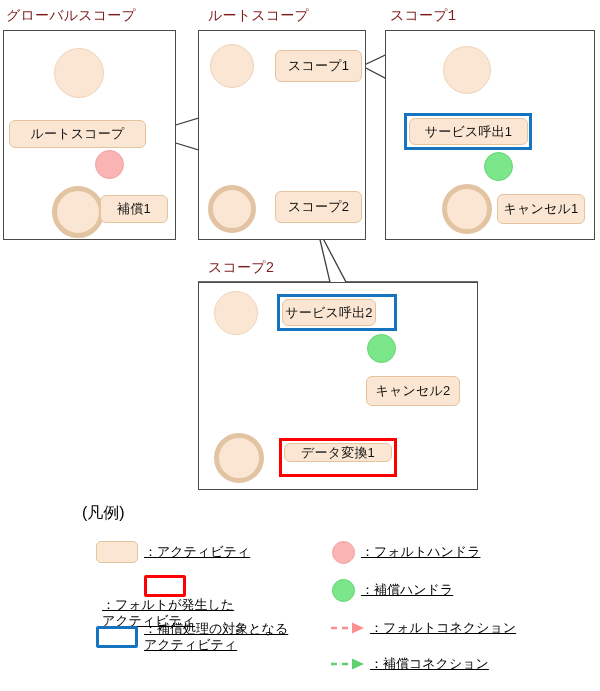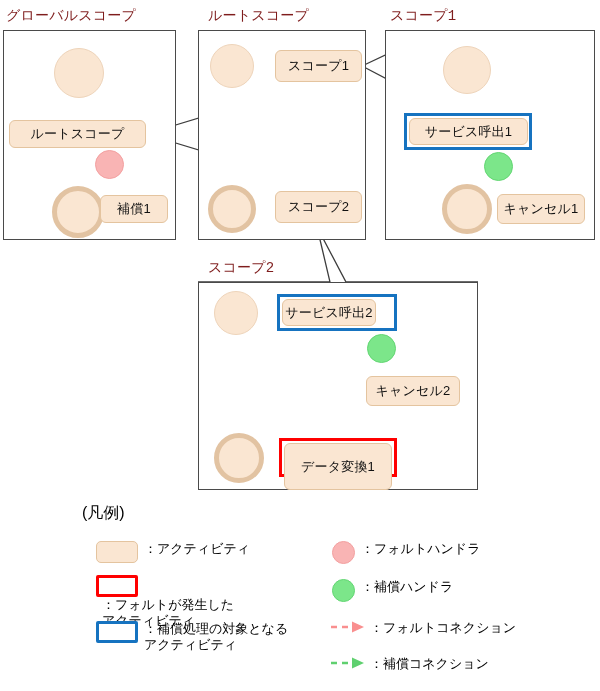--- a/index.html
+++ b/index.html
@@ -84,21 +84,21 @@
     width: 600px; height: 691px;
     pointer-events: none;
   }
 
   
   #legend { position: absolute; left: 0; top: 495px; width: 600px; height: 196px; }
   .legend-caption {
     position: absolute; left: 82px; top: 8px;
     font-size: 16px; color: #000000;
   }
-  .lg-row { position: absolute; display: flex; align-items: flex-start; }
+  .lg-row { position: absolute; display: flex; align-items: center; text-decoration: underline; }
   .lg-swatch-fill {
     width: 42px; height: 22px;
     background: #fae6d2; border: 1px solid #e4c49f; border-radius: 5px;
     flex: 0 0 auto;
   }
   .lg-swatch-red {
     width: 42px; height: 22px;
     background: #fff; border: 3px solid #ff0000; border-radius: 2px;
     flex: 0 0 auto;
   }
@@ -215,21 +215,21 @@
 
   <div class="hl-blue" style="left:277px; top:294px; width:120px; height:37px;"></div>
   <div class="activity" style="left:282px; top:299px; width:94px; height:27px;">サービス呼出2</div>
 
   <div class="comp-handler" style="left:367px; top:334px; width:29px; height:29px;"></div>
   <div class="activity" style="left:366px; top:376px; width:94px; height:30px;">キャンセル2</div>
 
   <div class="end-node" style="left:214px; top:433px; width:50px; height:50px;"></div>
 
   <div class="hl-red" style="left:279px; top:438px; width:118px; height:39px;"></div>
-  <div class="activity" style="left:284px; top:443px; width:108px; height:47px;text-align:right;">データ変換1</div>
+  <div class="activity" style="left:284px; top:443px; width:108px; height:19px;text-align:right;">データ変換1</div>
 
   <div id="legend">
     <div class="legend-caption">(凡例)</div>
 
     <div class="lg-row" style="left:96px; top:46px;">
       <div class="lg-swatch-fill"></div>
       <div class="lg-text" style="padding-left:6px;">：アクティビティ</div>
     </div>
 
     <div class="lg-row" style="left:96px; top:80px;flex-direction:column;">

